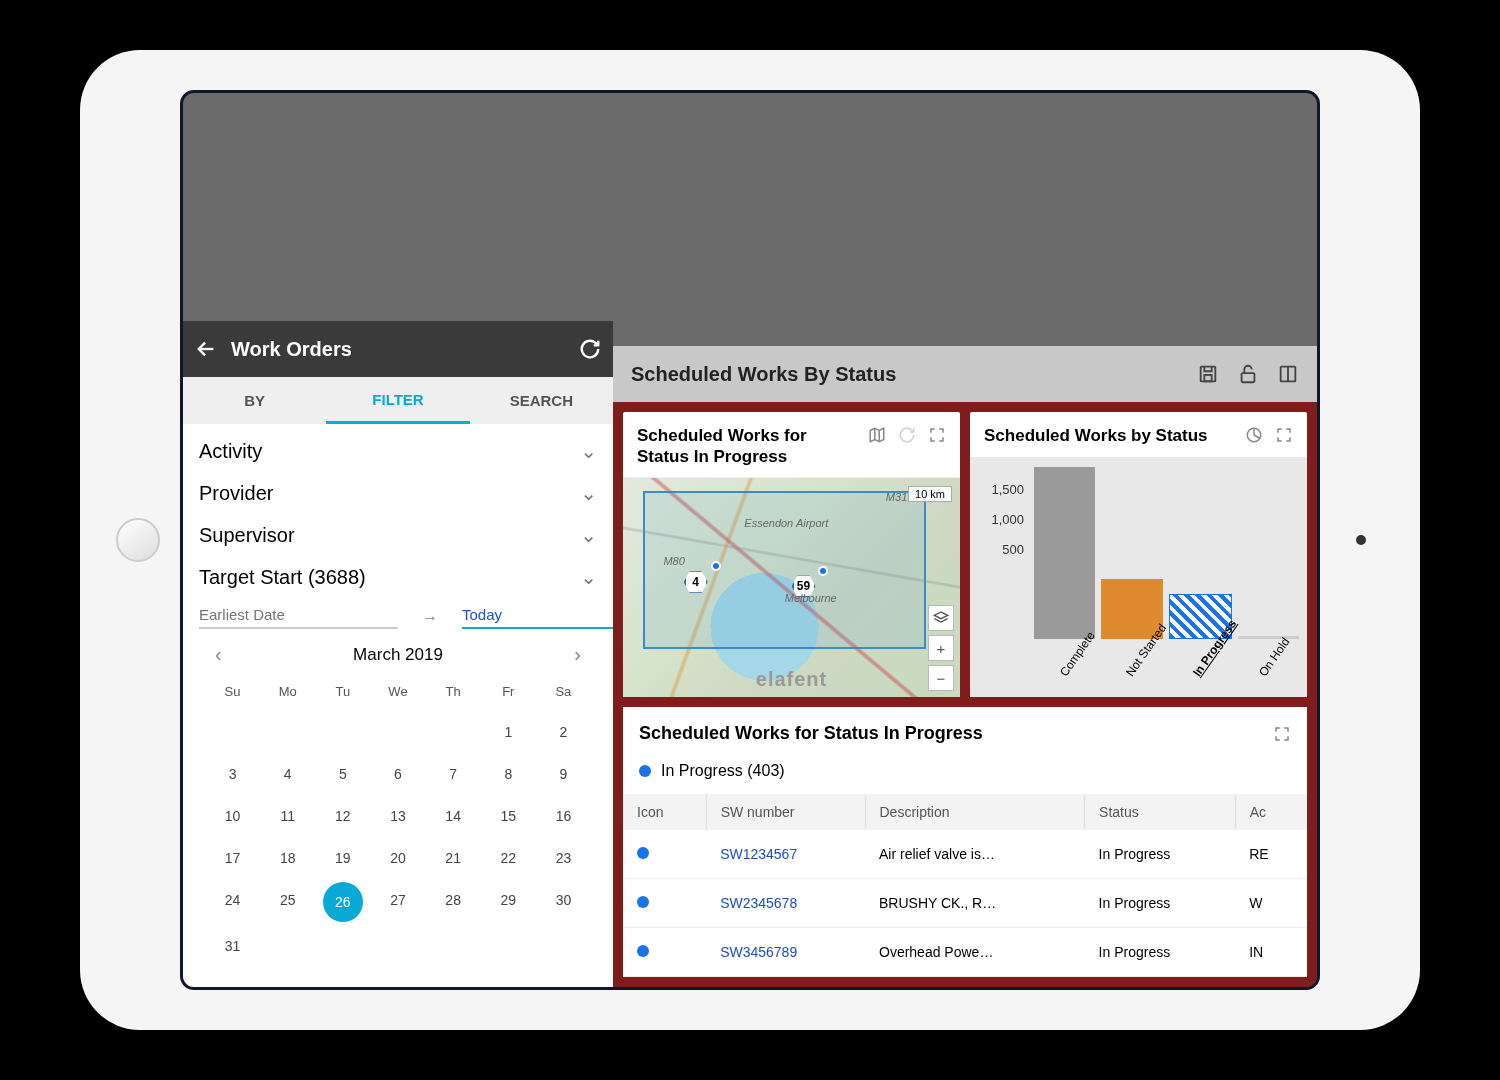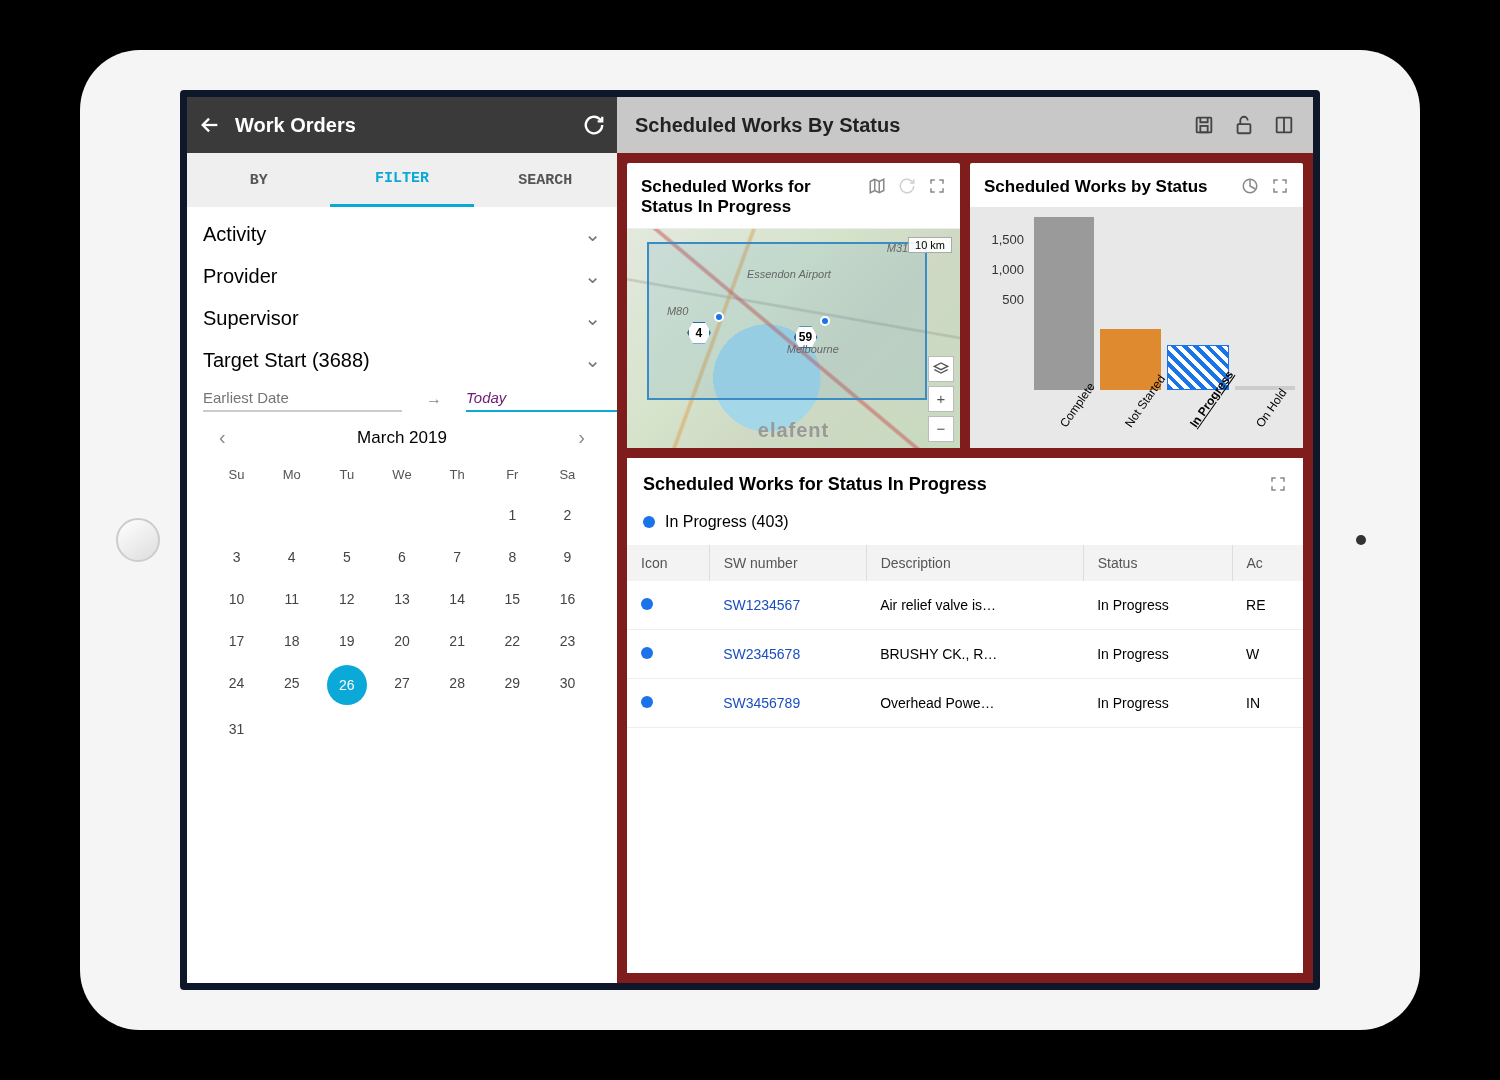--- a/index.html
+++ b/index.html
@@ -39,43 +39,43 @@
   transform: translateY(-50%);
   width: 10px;
   height: 10px;
   background: #333;
   border-radius: 50%;
 }
 .screen {
   width: 100%;
   height: 100%;
   background: #6b6b6b;
-  border: 7px solid #0f172a;
-  border-radius: 4px;
+  border: 3px solid #0f172a;
+  border-radius: 14px;
   display: flex;
   overflow: hidden;
+  align-items: flex-end;
 }
 
 .left-panel { width: 430px; background: #fff; display: flex; flex-direction: column; }
 .lp-header {
   background: #3a3a3a;
   color: #fff;
   height: 56px;
   display: flex;
   align-items: center;
   padding: 0 12px;
   gap: 14px;
 }
 .lp-header .title { font-weight: 700; font-size: 20px; flex: 1; }
 .icon { display: inline-flex; align-items: center; justify-content: center; }
 .tabs {
   display: flex;
   background: #efefef;
-  height: 54px;
-  font-family: Liberation Mono, monospace;
+  height: 47px;
 }
 .tab {
   flex: 1;
   display: flex;
   align-items: center;
   justify-content: center;
   font-size: 15px;
   font-weight: 600;
   color: #555;
   cursor: pointer;
@@ -98,21 +98,21 @@
 }
 .date-input {
   flex: 1;
   border: none;
   border-bottom: 2px solid #ccc;
   padding: 4px 0;
   font-size: 15px;
   color: #888;
   background: transparent;
 }
-.date-input.filled { color: #701a75; border-bottom-color: #0ba9d8; font-style: italic; }
+.date-input.filled { color: #1d4ed8; border-bottom-color: #0ba9d8; }
 .arrow-sep { color: #888; }
 .clear-x { color: #888; cursor: pointer; }
 .calendar { padding: 0 6px 10px; }
 .cal-header {
   display: flex;
   align-items: center;
   justify-content: space-between;
   padding: 6px 10px 12px;
 }
 .cal-nav { color: #8a8a8a; cursor: pointer; font-size: 20px; }

